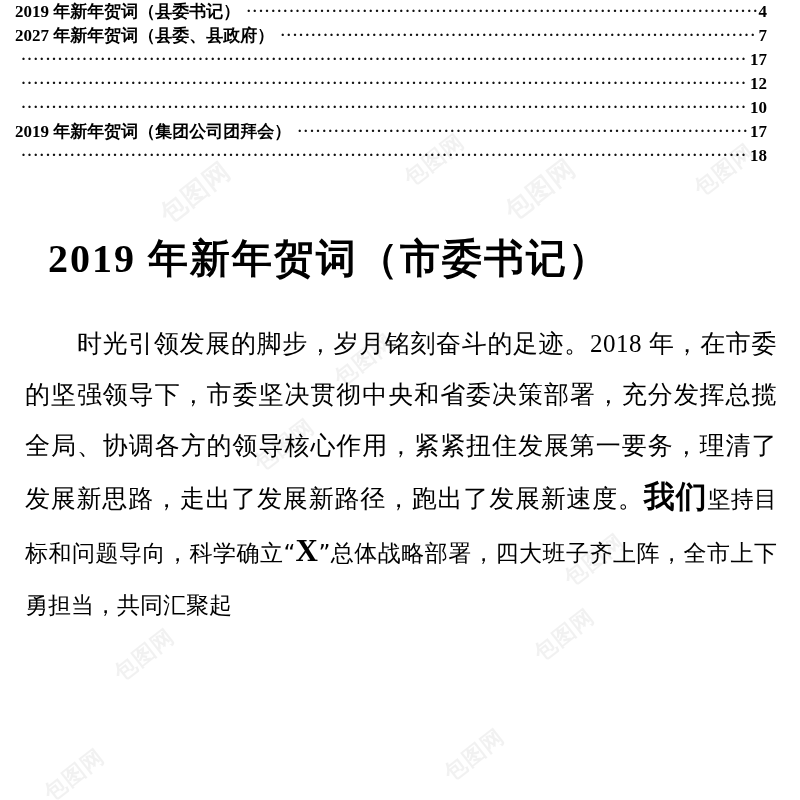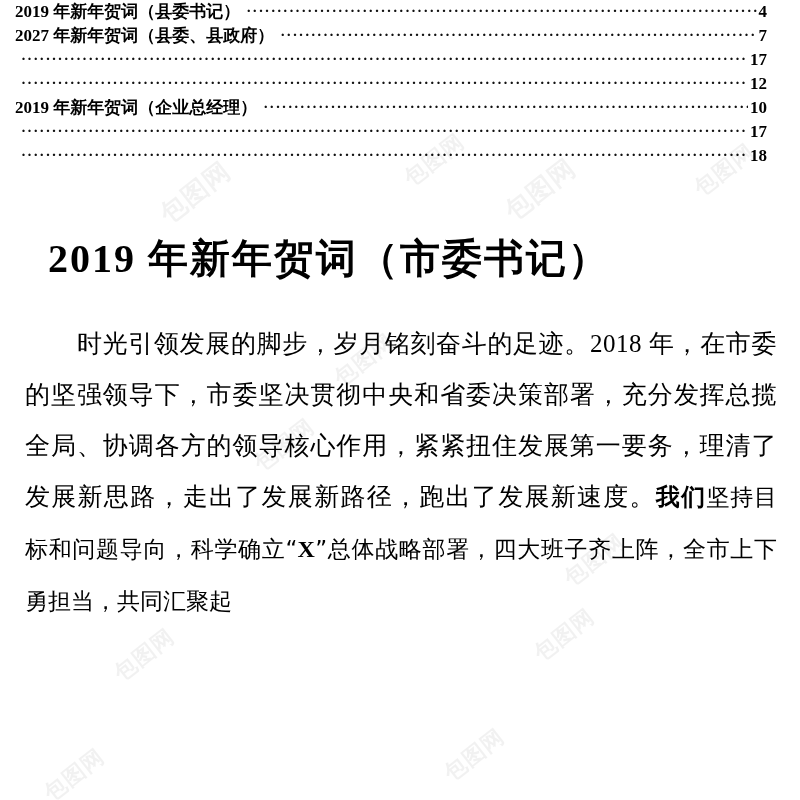--- a/index.html
+++ b/index.html
@@ -111,21 +111,21 @@
   }
   .para + .para { margin-top: 0px; }
   .hei {
     font-family: "DejaVu Sans", "Liberation Sans", sans-serif;
     font-size: 23px;
     letter-spacing: 0px;
   }
   .hei-bold {
     font-family: "DejaVu Sans", "Liberation Sans", sans-serif;
     font-weight: 700;
-    font-size: 24px;
+    font-size: 31px;
     margin-top: 23px;
   }
   .latin {
     font-family: "Liberation Serif", "DejaVu Serif", serif;
   }
 </style>
 </head>
 <body>
 
 <div id="page">
@@ -162,26 +162,26 @@
       <span class="toc-dots">································································································································································</span>
       <span class="toc-page">17</span>
     </div>
 
     <div class="toc-row">
       <span class="toc-dots">································································································································································</span>
       <span class="toc-page">12</span>
     </div>
 
     <div class="toc-row">
-      <span class="toc-title">2019 年新年贺词（企业总经理）</span>
       <span class="toc-dots">································································································································································</span>
       <span class="toc-page">10</span>
     </div>
 
     <div class="toc-row">
+      <span class="toc-title">2019 年新年贺词（集团公司团拜会）</span>
       <span class="toc-dots">································································································································································</span>
       <span class="toc-page">17</span>
     </div>
 
     <div class="toc-row">
       <span class="toc-dots">································································································································································</span>
       <span class="toc-page">18</span>
     </div>
 
   </div>

